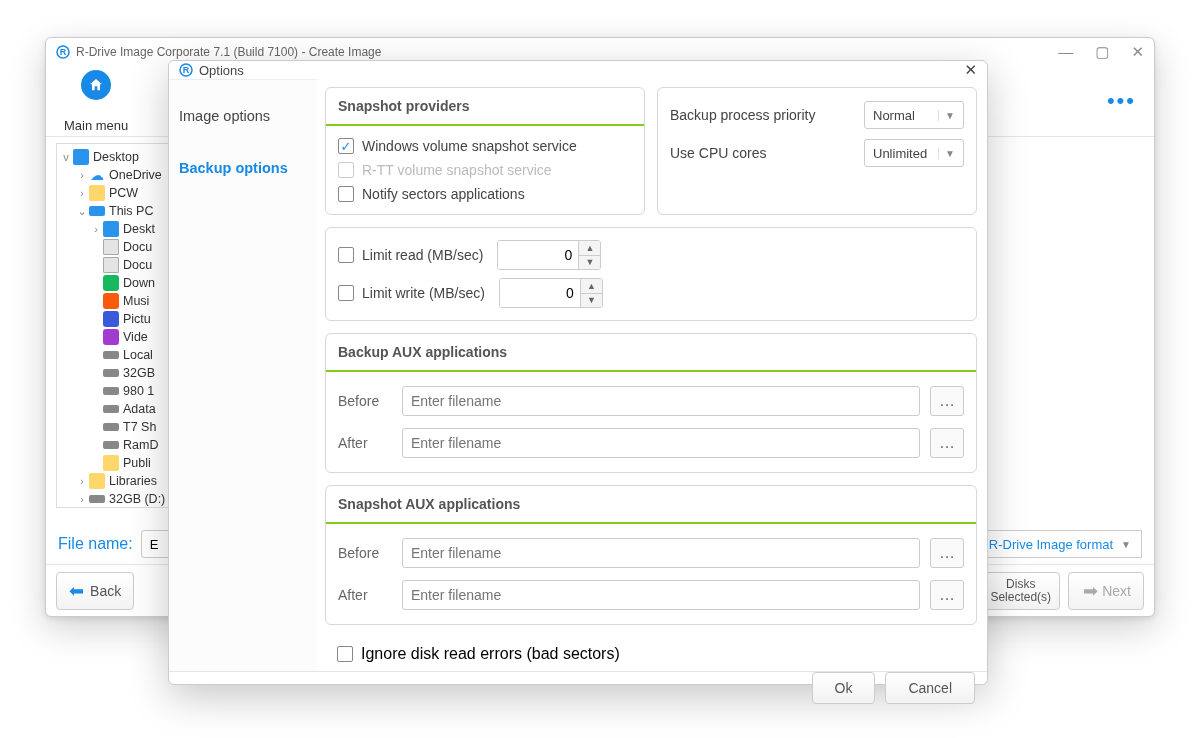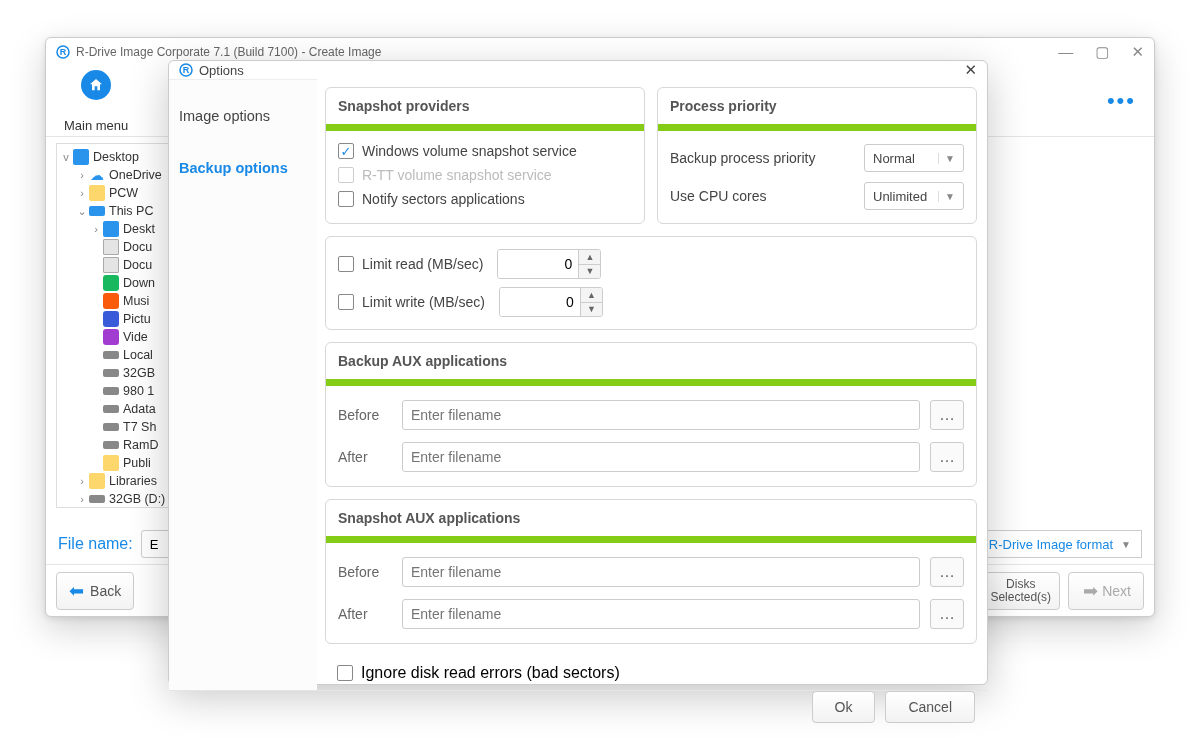--- a/index.html
+++ b/index.html
@@ -61,21 +61,21 @@
   display: flex; flex-direction: column; }
 .dialog .dbar { height: 32px; display: flex; align-items: center; padding: 0 10px; font-size: 13px; color: #444; }
 .dialog .dbar .close { margin-left: auto; font-size: 15px; cursor: pointer; color: #444; }
 .dialog-body { flex: 1; display: flex; }
 .opt-nav { width: 148px; background: #fcfcfc; border-top: 1px solid #eee; padding-top: 10px; }
 .opt-nav-item { font-size: 14.5px; color: #444; padding: 18px 10px; cursor: pointer; }
 .opt-nav-item.active { color: #1889e6; font-weight: 600; }
 
 .opt-content { flex: 1; padding: 8px 10px 0 8px; overflow-y: auto; }
 .card { border: 1px solid #d7d7d7; border-radius: 6px; margin-bottom: 12px; background: #fff; }
-.card-h { font-size: 14px; font-weight: 600; color: #555; padding: 10px 12px; border-bottom: 7px solid #84cc16; }
+.card-h { font-size: 14px; font-weight: 600; color: #555; padding: 10px 12px; border-bottom: 2px solid #84cc16; }
 .card-b { padding: 8px 12px; font-size: 14px; color: #444; }
 
 .topcards { display: flex; gap: 12px; }
 .topcards .card:first-child { flex: 1; }
 .topcards .card:last-child { flex: 1; }
 
 .chk-row { display: flex; align-items: center; gap: 8px; padding: 4px 0; }
 .chk { width: 16px; height: 16px; border: 1px solid #888; border-radius: 2px; display: inline-flex; align-items: center; justify-content: center; cursor: pointer; font-size: 13px; color: #1889e6; }
 .chk.disabled { border-color: #ccc; }
 .chk-row.disabled { color: #bbb; }
@@ -303,21 +303,20 @@
               <span>R-TT volume snapshot service</span>
             </div>
             <div class="chk-row">
               <span class="chk"></span>
               <span>Notify sectors applications</span>
             </div>
           </div>
         </div>
 
         <div class="card">
-          <div class="card-h">Process priority</div>
           <div class="card-b">
             <div class="pp-row">
               <span>Backup process priority</span>
               <div class="sel">
                 <span>Normal</span>
                 <span class="caret">▼</span>
               </div>
             </div>
             <div class="pp-row">
               <span>Use CPU cores</span>

